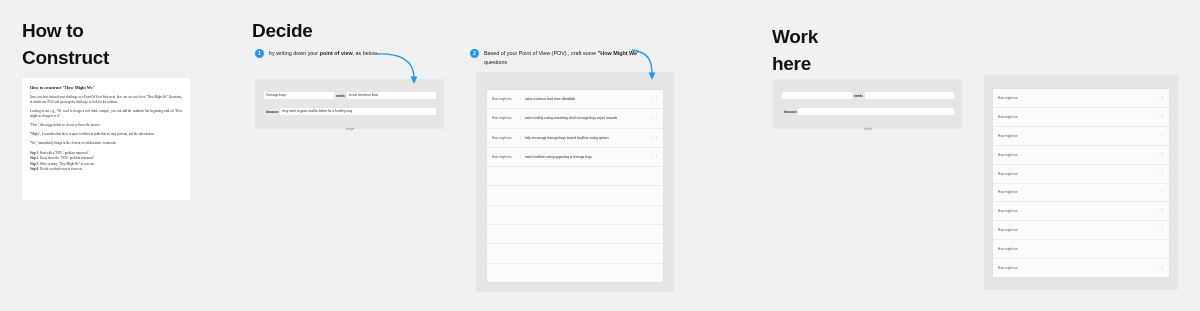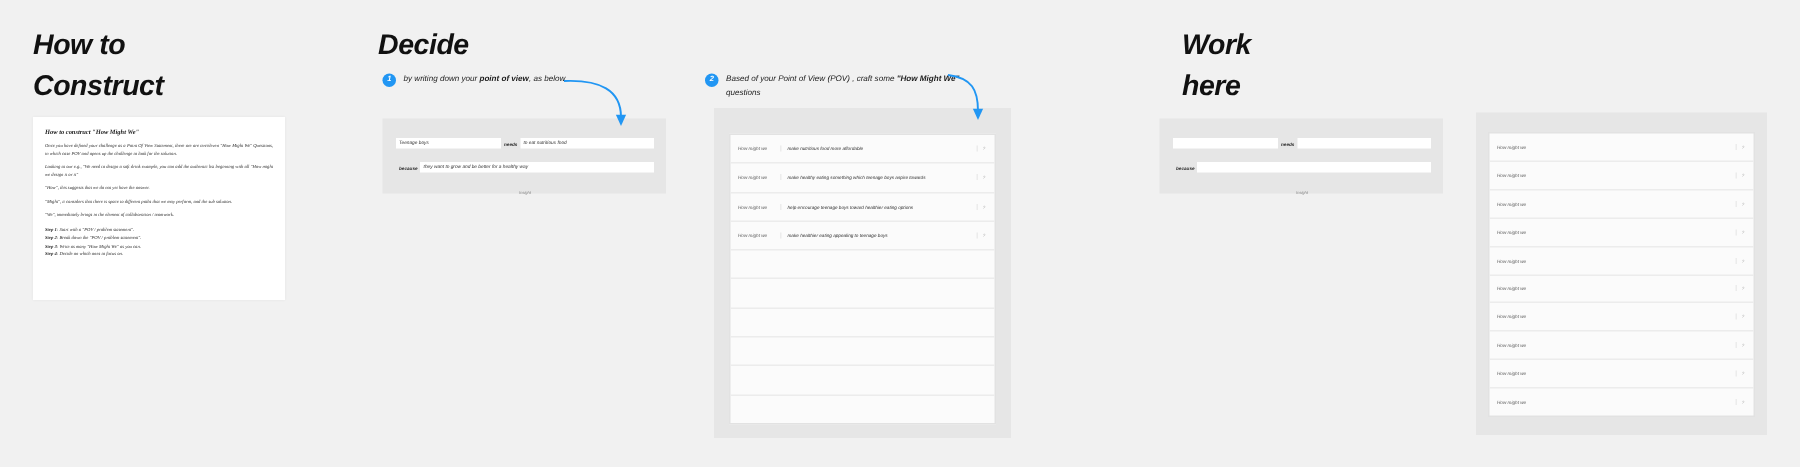--- a/index.html
+++ b/index.html
@@ -2,36 +2,36 @@
 <html><head>
 <meta charset="utf-8">
 <style>
   * { box-sizing: border-box; margin: 0; padding: 0; }
   html, body {
     width: 1200px; height: 311px;
     background: #f1f1f1;
     font-family: "Liberation Sans", sans-serif;
     overflow: hidden;
   }
-  .page { position: relative; width: 1048px; height: 311px; font-style: italic; }
+  .page { position: relative; width: 1048px; height: 311px; }
 
   
   .section-title {
     position: absolute;
     font-weight: bold;
     font-size: 19px;
     line-height: 1.42;
     color: #111111;
     letter-spacing: -0.3px;
     white-space: pre-line;
     z-index: 5;
   }
   #title-howto { left: 22px; top: 18px; width: 200px; }
   #title-example { left: 252px; top: 18px; width: 160px; }
-  #title-work { left: 772px; top: 18px; width: 160px; margin-left: 16px; }
+  #title-work { left: 772px; top: 24px; width: 160px; }
 
   
   .doc-card {
     position: absolute;
     left: 22px; top: 78px;
     width: 168px; height: 122px;
     background: #ffffff;
     box-shadow: 0 0 2px rgba(0,0,0,0.06);
   }
   .doc-inner { padding: 7px 8px 6px 8px; }

